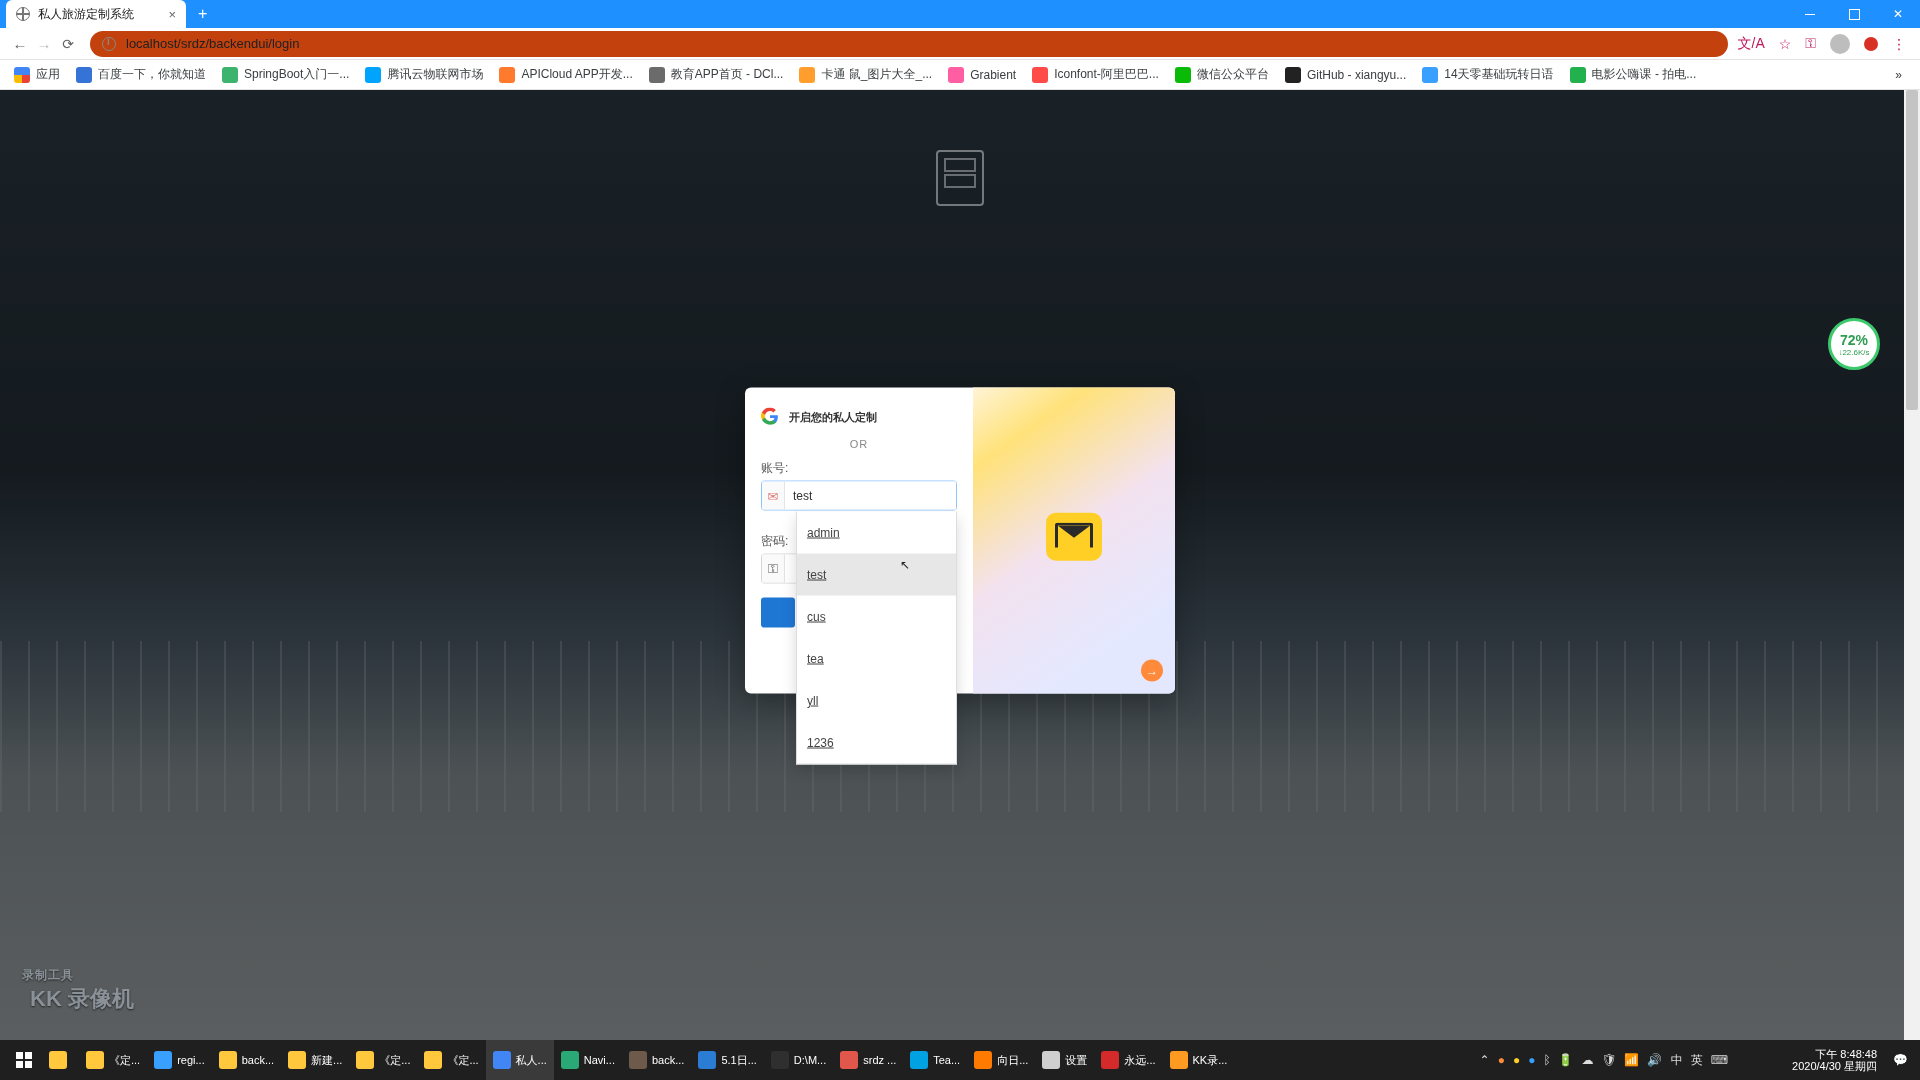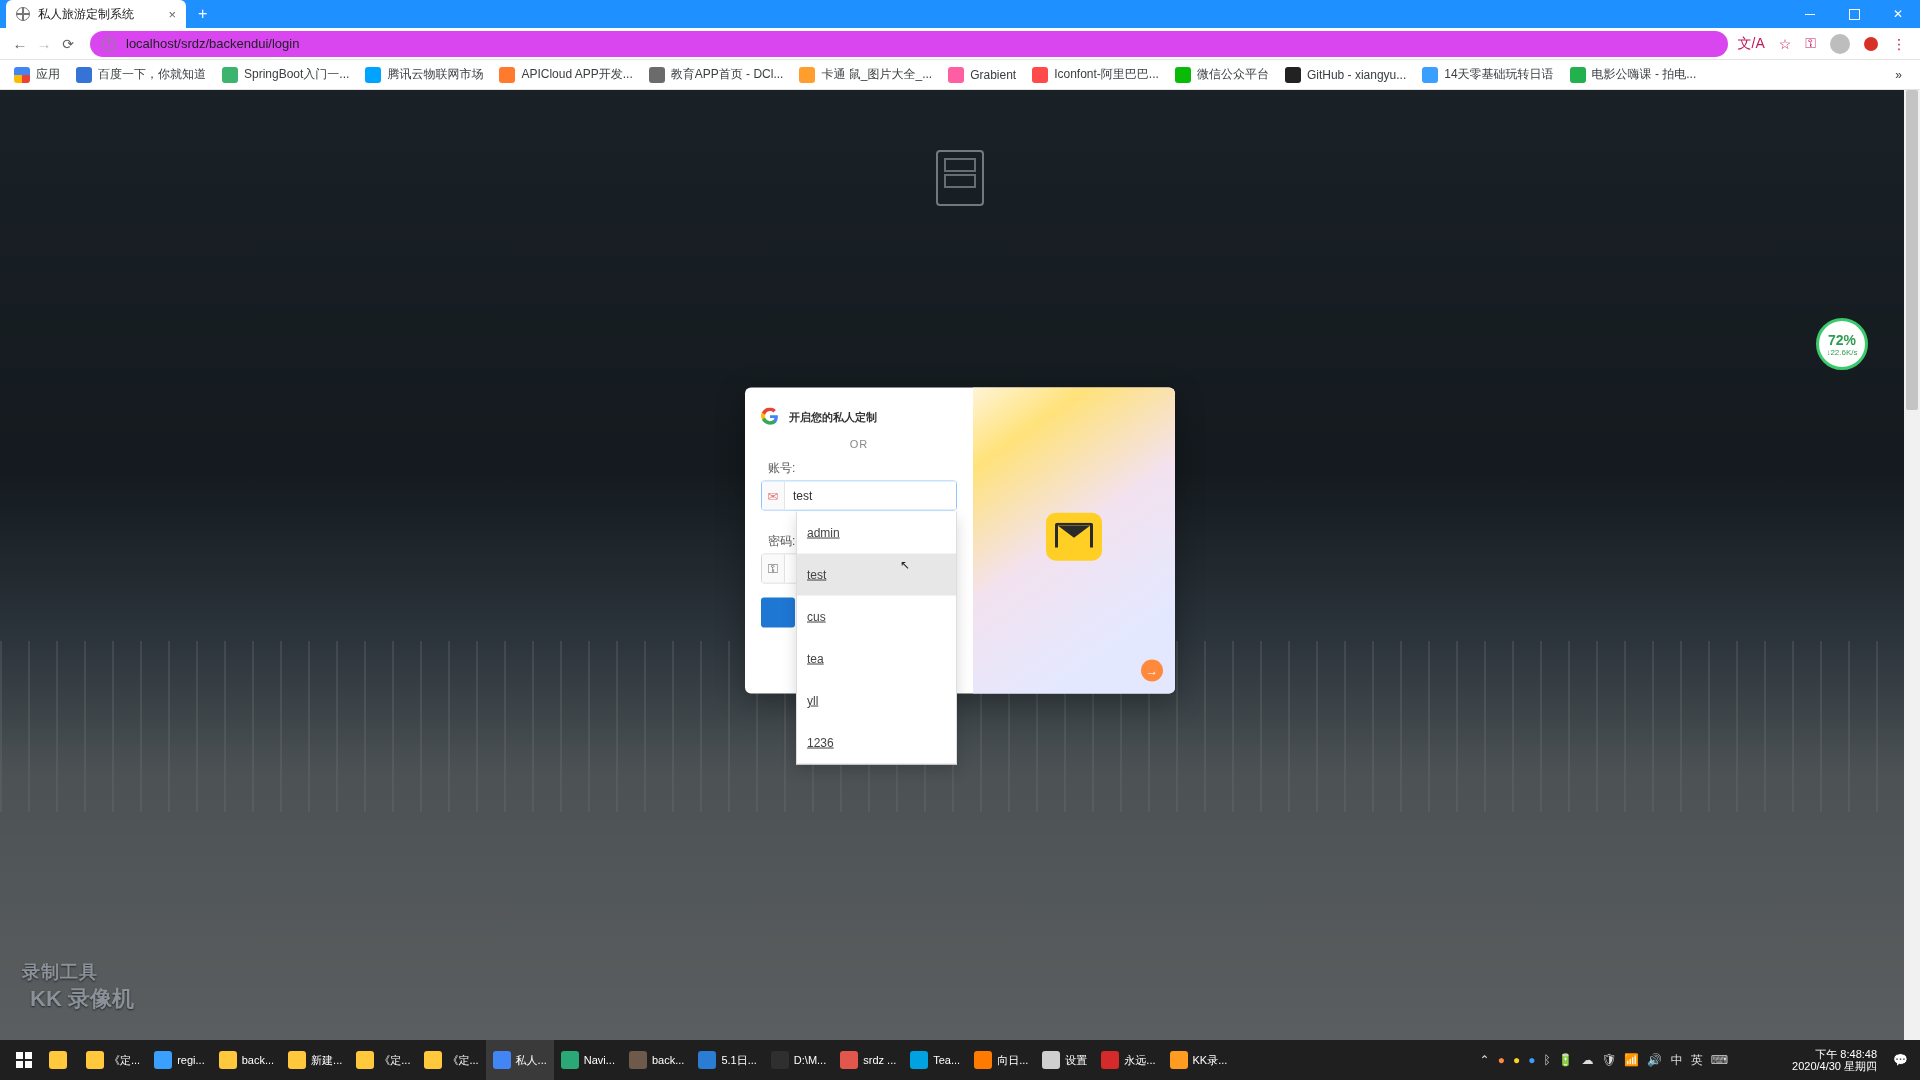--- a/index.html
+++ b/index.html
@@ -17,60 +17,60 @@
 .win-btns div{width:44px;height:28px;display:flex;align-items:center;justify-content:center;font-size:12px;}
 .win-min::before{content:"";display:block;width:10px;height:1px;background:#fff;}
 .win-max::before{content:"";display:block;width:9px;height:9px;border:1px solid #fff;}
 .win-x{font-size:14px;}
 
 
 .addrbar{height:32px;background:#fff;display:flex;align-items:center;border-bottom:1px solid #e3e3e3;padding:0 8px;font-size:13px;color:#5f6368;}
 .nav-icn{width:24px;text-align:center;color:#616161;font-size:15px;}
 .nav-icn.dis{color:#bdbdbd;}
 .reload{font-size:14px;}
-.url-box{flex:1;height:26px;background:#d946ef;border-radius:13px;display:flex;align-items:center;padding:0 12px;margin:0 10px;}
+.url-box{flex:1;height:26px;background:#c2410c;border-radius:13px;display:flex;align-items:center;padding:0 12px;margin:0 10px;}
 .url-box .site{width:14px;height:14px;border:1.5px solid #888;border-radius:50%;margin-right:10px;position:relative;}
 .url-box .site::after{content:"i";position:absolute;left:4px;top:-2px;font-size:10px;color:#888;font-weight:bold;}
 .url-text{color:#202124;font-size:13px;}
 .addr-tail{display:flex;align-items:center;gap:14px;padding-right:6px;}
 .addr-tail span{font-size:14px;color:#be185d;}
 .avatar-c{width:20px;height:20px;border-radius:50%;background:#bdbdbd;}
 .red-dot{width:14px;height:14px;border-radius:50%;background:#d93025;}
 
 
 .bkbar{height:30px;background:#fff;display:flex;align-items:center;border-bottom:1px solid #e3e3e3;padding:0 8px;font-size:12px;color:#3c4043;gap:4px;}
 .bk{display:flex;align-items:center;gap:6px;padding:0 6px;white-space:nowrap;}
 .bk-ic{width:16px;height:16px;border-radius:3px;display:inline-block;}
 .bkbar .more{margin-left:auto;padding-right:10px;}
 
 
 .viewport{position:relative;height:calc(1080px - 28px - 32px - 30px - 40px);background:linear-gradient(180deg,#3a4a56 0%,#2d3a44 40%,#617684 58%,#a9b5bb 72%,#c9d1d4 100%);overflow:hidden;}
 .viewport::after{content:"";position:absolute;inset:0;background:rgba(0,0,0,.55);}
 .dock-strip{position:absolute;left:0;right:0;top:58%;height:18%;background:repeating-linear-gradient(90deg,rgba(255,255,255,.85)0 2px,transparent 2px 28px);opacity:.35;}
 
-.perf-badge{position:absolute;right:52px;top:228px;width:52px;height:52px;border-radius:50%;background:#fff;border:3px solid #3cc96b;display:flex;flex-direction:column;align-items:center;justify-content:center;z-index:5;}
+.perf-badge{position:absolute;right:40px;top:228px;width:52px;height:52px;border-radius:50%;background:#fff;border:3px solid #3cc96b;display:flex;flex-direction:column;align-items:center;justify-content:center;z-index:5;}
 .perf-badge .pn{font-size:14px;font-weight:bold;color:#2e9c52;}
 .perf-badge .pu{font-size:8px;color:#2e9c52;}
 
 .watermark{position:absolute;left:22px;bottom:26px;color:#8a9198;font-weight:bold;text-shadow:0 1px 2px rgba(0,0,0,.6);z-index:5;}
-.watermark .l1{font-size:18px;letter-spacing:1px;}
+.watermark .l1{font-size:12px;letter-spacing:1px;}
 .watermark .l2{font-size:22px;margin-left:8px;}
 
 .servericon{position:absolute;left:50%;top:60px;transform:translateX(-50%);width:48px;height:56px;border:2px solid rgba(255,255,255,.4);border-radius:4px;z-index:2;}
 .servericon::before{content:"";position:absolute;left:6px;right:6px;top:6px;height:10px;border:2px solid rgba(255,255,255,.35);}
 .servericon::after{content:"";position:absolute;left:6px;right:6px;top:22px;height:10px;border:2px solid rgba(255,255,255,.35);}
 
 
 .card{position:absolute;left:50%;top:50%;transform:translate(-50%,-58%);width:430px;height:306px;background:#fff;border-radius:6px;display:flex;z-index:10;box-shadow:0 8px 30px rgba(0,0,0,.3);}
 .card-left{width:228px;padding:20px 16px;color:#333;}
 .brand{display:flex;align-items:center;gap:10px;margin-bottom:12px;}
 .g-logo{width:18px;height:18px;}
 .brand-t{font-size:11px;font-weight:600;color:#333;}
 .or{text-align:center;font-size:11px;color:#888;letter-spacing:1px;margin-bottom:10px;}
-.fld-lab{font-size:12px;color:#555;margin:6px 7px 4px;}
+.fld-lab{font-size:12px;color:#555;margin:6px 0 4px;}
 .inp-wrap{display:flex;border:1px solid #8fc4ff;border-radius:3px;height:30px;overflow:visible;position:relative;}
 .inp-wrap.noborder{border-color:#d6d6d6;}
 .inp-ic{width:34px;display:flex;align-items:center;justify-content:center;border-right:1px solid #e4e4e4;background:#fafafa;color:#e07b7b;font-size:13px;}
 .inp-ic.key{color:#555;}
 .inp{flex:1;border:none;outline:none;padding:0 8px;font-size:12px;color:#333;background:#fff;}
 .login-btn{margin-top:14px;height:30px;width:34px;background:#1f77d4;border-radius:3px;}
 
 .dd{position:absolute;top:30px;left:34px;right:-1px;background:#fff;border:1px solid #ddd;border-top:none;box-shadow:0 6px 14px rgba(0,0,0,.15);z-index:20;}
 .dd-item{padding:14px 10px;font-size:12px;color:#444;text-decoration:underline;}
 .dd-item.hover{background:#e7e7e7;}

